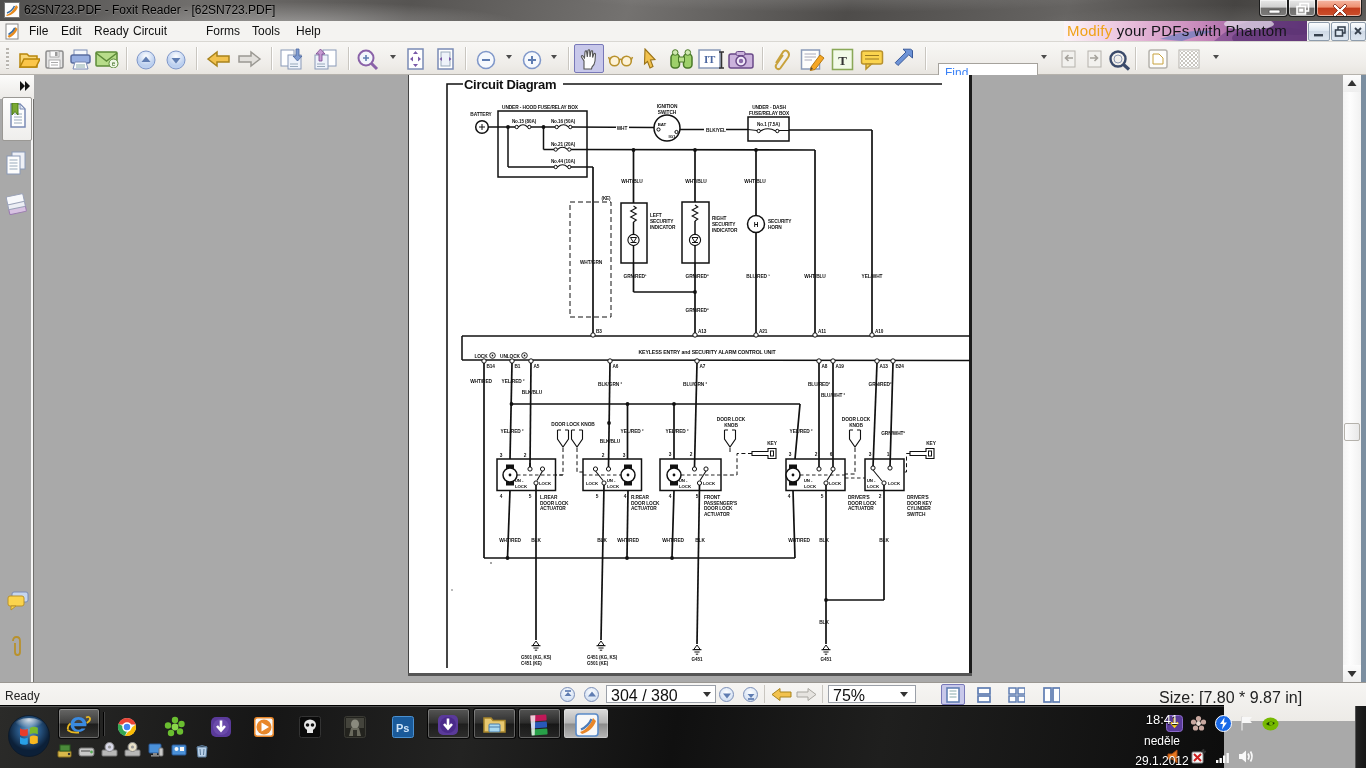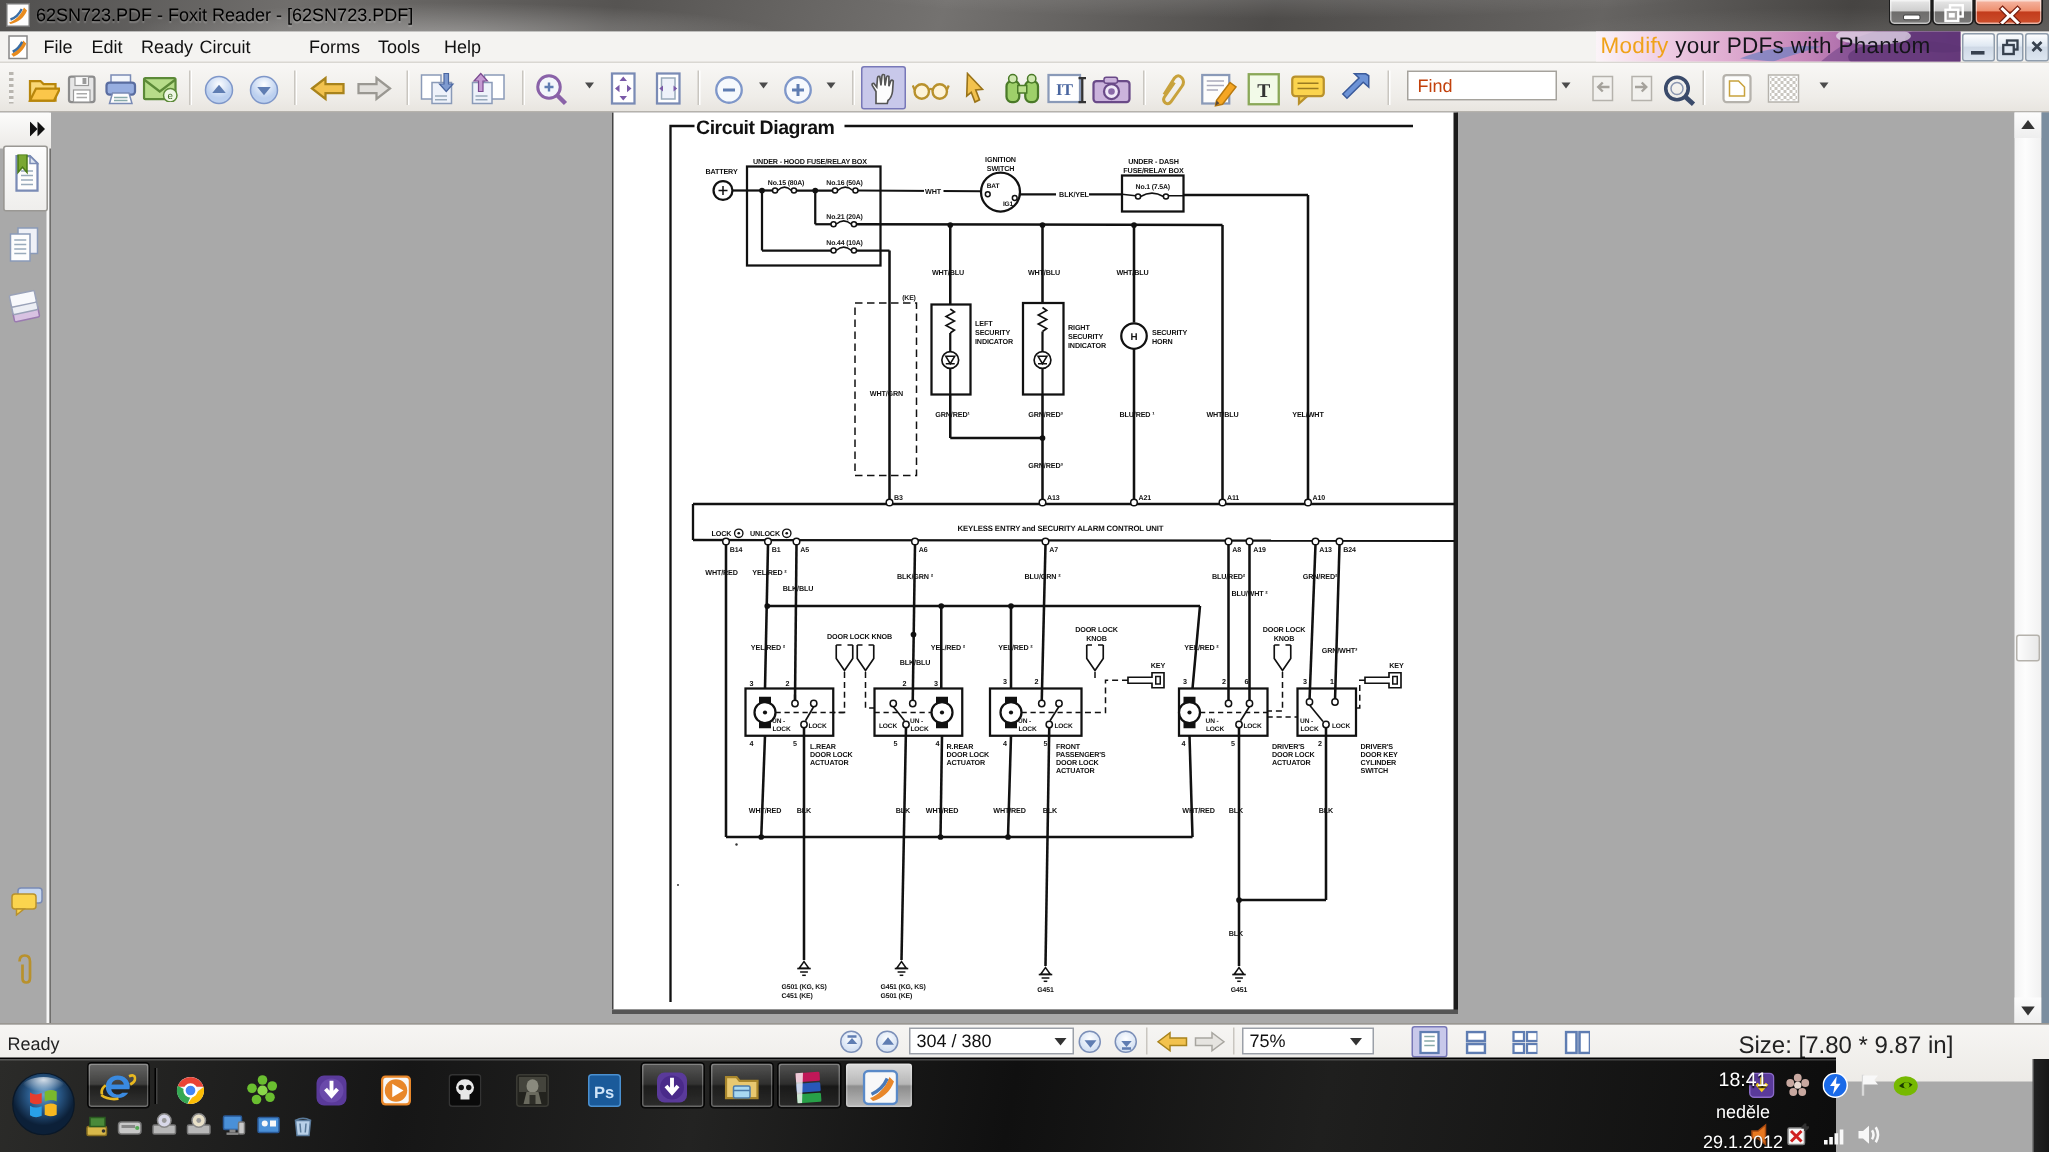--- a/index.html
+++ b/index.html
@@ -41,21 +41,21 @@
 #sidetop{position:absolute;left:0;top:0;width:34px;height:24px;background:linear-gradient(#fcfcfb,#eceae7)}
 #sidetab{position:absolute;left:2px;top:22px;width:30px;height:44px;background:linear-gradient(#fdfdfd,#efeeec);border:1px solid #9a9894;border-radius:2px}
 #page{position:absolute;left:408px;top:0px;width:563px;height:598px;background:#fff;border-left:1px solid #444;}
 #pageredge{position:absolute;left:969px;top:0;width:3px;height:601px;background:#1b1b1b}
 #pagebot{position:absolute;left:408px;top:598px;width:564px;height:3px;background:#555}
 #vscroll{position:absolute;left:1343px;top:0;width:18px;height:607px;background:linear-gradient(90deg,#f4f4f4,#fdfdfd 40%,#f1f1f1)}
 #rborder{position:absolute;left:1361px;top:0;width:5px;height:607px;background:#7b8ea0}
 
 #statusbar{left:0;top:682px;width:1366px;height:39px;background:linear-gradient(#f6f5f3,#edebe7);border-top:1px solid #9a9792;font-size:12px;color:#222}
 .navcirc{position:absolute;top:4px;width:15px;height:15px;border-radius:50%;border:1px solid #7b8fb8;background:radial-gradient(circle at 50% 35%,#fdfeff,#dbe6f5 60%,#c6d6ee)}
-.sbox{position:absolute;top:2px;height:18px;background:#fff;border:1px solid #9ba0a8;font-size:12px;color:#111;padding:1px 4px}
+.sbox{position:absolute;top:2px;height:18px;background:#fff;border:1px solid #9ba0a8;font-size:16px;color:#111;padding:1px 4px}
 .sdd{position:absolute;top:9px;width:0;height:0;border-left:4px solid transparent;border-right:4px solid transparent;border-top:5px solid #333}
 
 #taskbar{left:0;top:705px;width:1224px;height:63px;
  background:linear-gradient(100deg,#2b2b29 0%,#161616 22%,#232322 38%,#101010 55%,#1f1f1e 72%,#0d0d0d 100%);
  border-top:1px solid #000;box-shadow:inset 0 1px 0 rgba(255,255,255,0.22)}
 .taskbtn{position:absolute;top:2px;height:31px;border-radius:3px;border:1px solid rgba(0,0,0,0.9);
  background:linear-gradient(rgba(255,255,255,0.24),rgba(255,255,255,0.07) 48%,rgba(0,0,0,0.12) 52%,rgba(255,255,255,0.05));
  box-shadow:inset 0 0 0 1px rgba(255,255,255,0.28)}
 .clock{position:absolute;color:#fff;font-size:12px;text-align:center;text-shadow:0 1px 1px #000}
 </style></head><body>
@@ -272,21 +272,21 @@
       </svg>
       <svg class="abs" style="left:860px;top:7px" width="25" height="22" viewBox="0 0 25 22">
         <rect x="1.5" y="2" width="21" height="13" rx="2" fill="#fbd44e" stroke="#b8912c" stroke-width="1.5"></rect>
         <path d="M6 15 L6 20 L11.5 15 Z" fill="#fbd44e" stroke="#b8912c" stroke-width="1.5"></path>
         <line x1="5" y1="6.5" x2="19" y2="6.5" stroke="#9a7a20"></line>
         <line x1="5" y1="10" x2="19" y2="10" stroke="#9a7a20"></line>
       </svg>
       <svg class="abs" style="left:892px;top:6px" width="24" height="23" viewBox="0 0 24 23">
         <path d="M20.5 2.5 L20.5 10 L16.8 6.8 L6 17.5 L3.2 14.7 L14 4 L11 1.2 L18.5 1.2 Z" fill="#6d93d6" stroke="#3a5a9a" stroke-width="1"></path>
       </svg>
-      <div class="abs" style="left:938px;top:5px;width:100px;height:20px;background:#fff;border:1px solid #a5a29c;font-size:12px;color:#c2410c;padding:2px 0 0 6px">Find</div>
+      <div class="abs" style="left:938px;top:21px;width:100px;height:20px;background:#fff;border:1px solid #a5a29c;font-size:12px;color:#3b82f6;padding:2px 0 0 6px">Find</div>
       <div class="tdd" style="left:1041px"></div>
       <svg class="abs" style="left:1059px;top:7px" width="22" height="21" viewBox="0 0 22 21">
         <rect x="3" y="2" width="13" height="16" fill="#f2f1ee" stroke="#b5b2ac"></rect>
         <path d="M14 9 L7 9 M9.5 6 L6.5 9 L9.5 12" fill="none" stroke="#a5a29c" stroke-width="1.6"></path>
       </svg>
       <svg class="abs" style="left:1083px;top:7px" width="22" height="21" viewBox="0 0 22 21">
         <rect x="5" y="2" width="13" height="16" fill="#f2f1ee" stroke="#b5b2ac"></rect>
         <path d="M7 9 L14 9 M11.5 6 L14.5 9 L11.5 12" fill="none" stroke="#a5a29c" stroke-width="1.6"></path>
       </svg>
       <svg class="abs" style="left:1107px;top:6px" width="25" height="24" viewBox="0 0 25 24">

